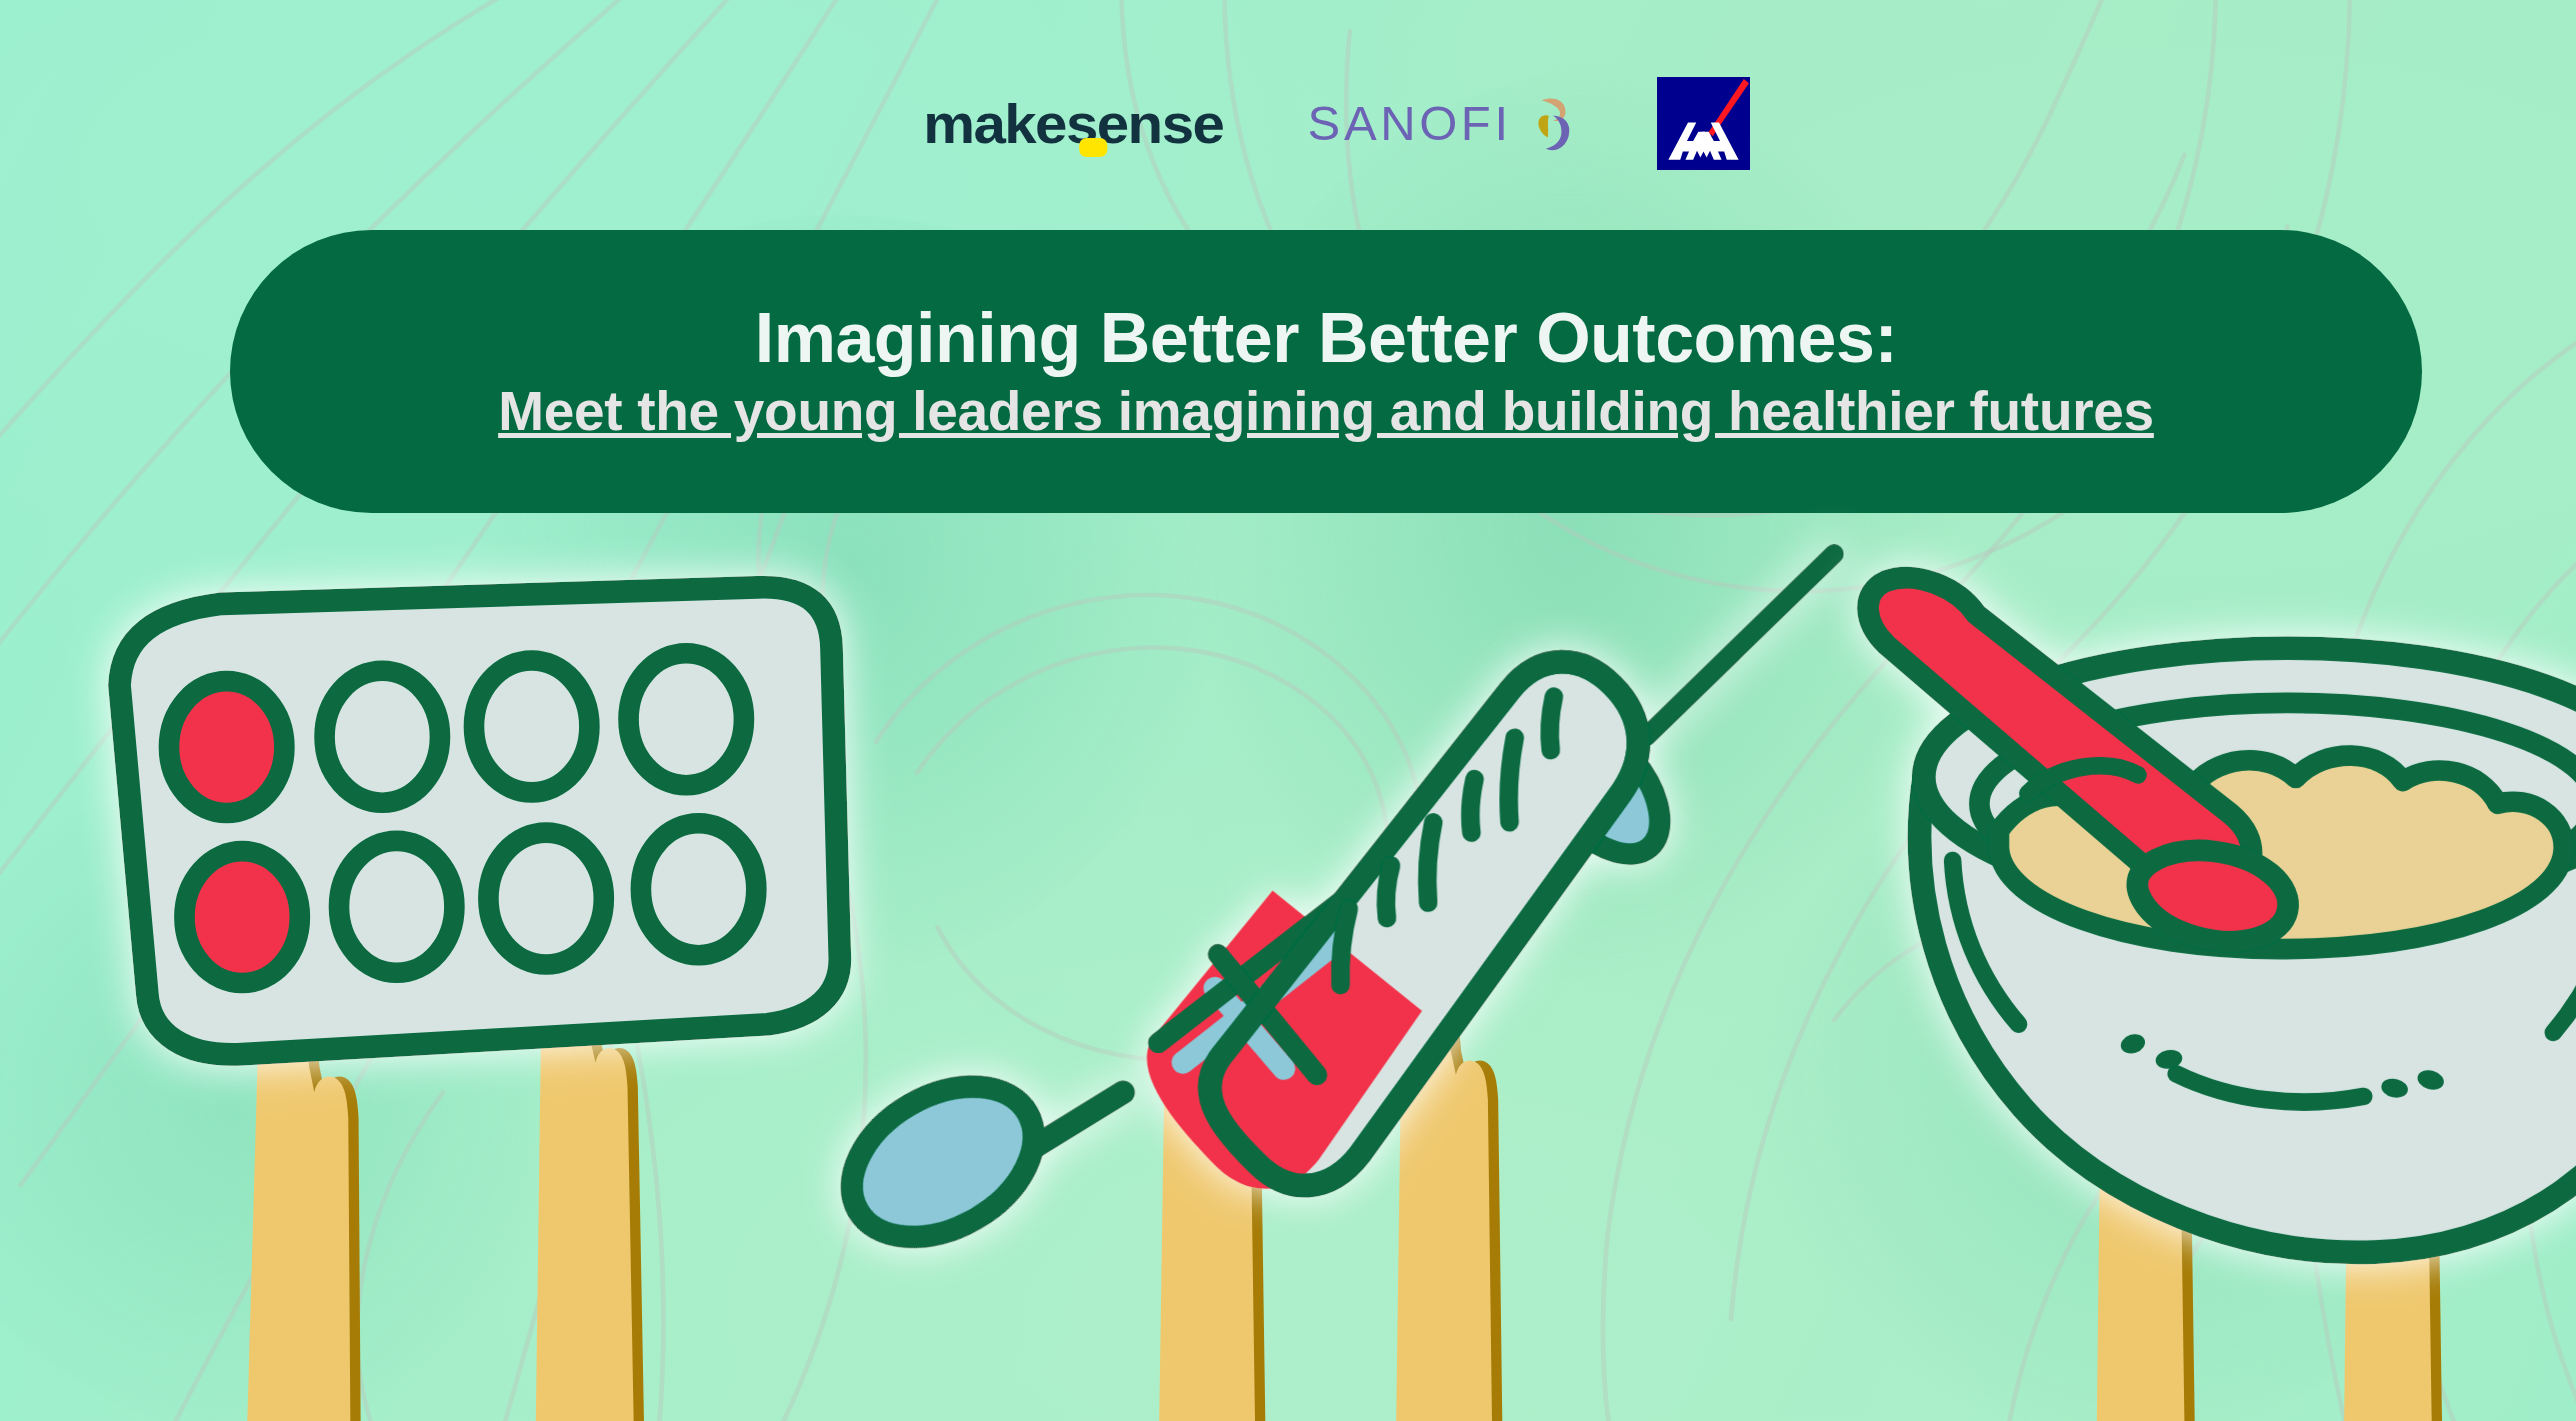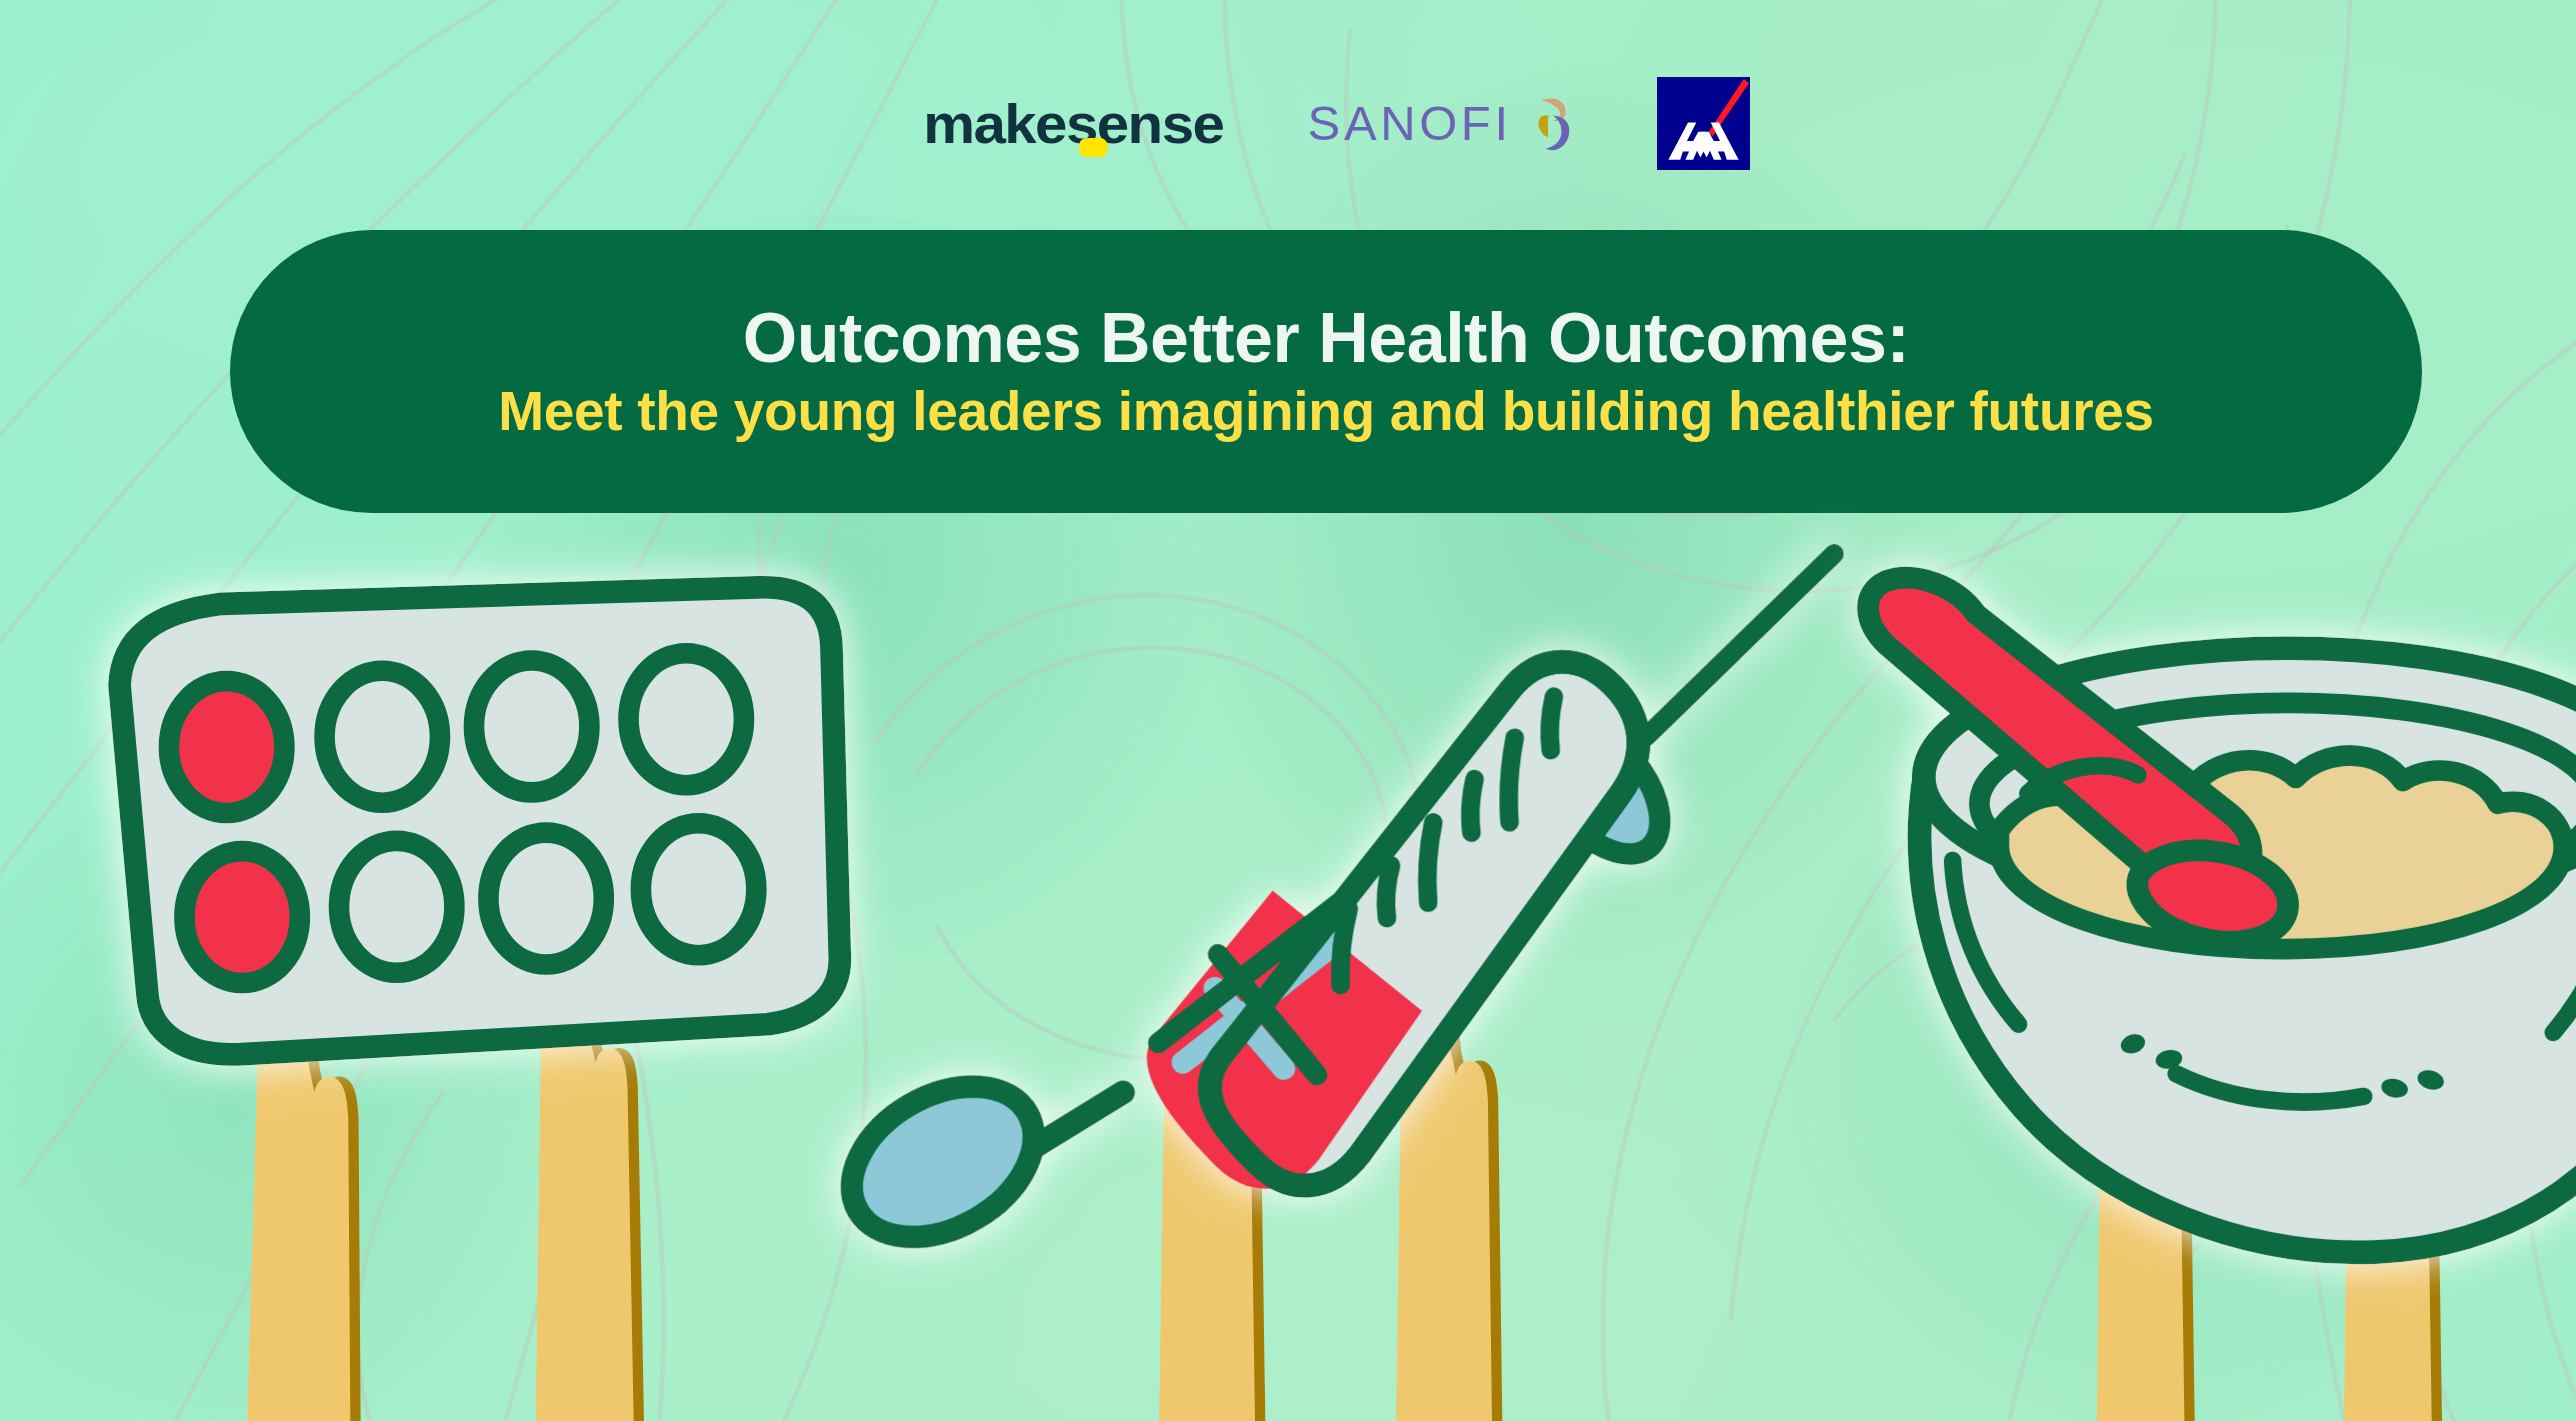--- a/index.html
+++ b/index.html
@@ -105,27 +105,28 @@
   .banner-title{
     color:#EDF6F2;
     font-size:70px;
     font-weight:700;
     letter-spacing:-0.5px;
     line-height:1.08;
     white-space:nowrap;
     text-align:center;
   }
   .banner-subtitle{
-    color:#fde047;
+    color:#e5e5e5;
     font-size:55px;
     font-weight:700;
     letter-spacing:-0.3px;
     line-height:1.12;
     white-space:nowrap;
     text-align:center;
+    text-decoration:underline;
   }
 
   
   .art{position:absolute;inset:0;}
   .art svg{width:100%;height:100%;display:block;}
 </style>
 </head>
 <body>
 
 <div id="stage">
@@ -193,21 +194,21 @@
           <path d="M45 160 L22 160 L60 88 L76 88 L58 124 L70 124 L80 106 L93 106 L70 160 L55 160 L62 144 L50 144 Z"></path>
           <path d="M135 160 L158 160 L120 88 L104 88 L122 124 L110 124 L100 106 L87 106 L110 160 L125 160 L118 144 L130 144 Z"></path>
           <path d="M90 112 L104 140 L96 156 L90 144 L84 156 L76 140 Z"></path>
         </g>
       </svg>
     </div>
 
   </div>
 
   <div class="banner">
-    <div class="banner-title">Outcomes Better Health Outcomes:</div>
+    <div class="banner-title">Imagining Better Better Outcomes:</div>
     <div class="banner-subtitle">Meet the young leaders imagining and building healthier futures</div>
   </div>
 
   <div class="art">
     <svg viewBox="0 0 5200 2760" preserveAspectRatio="none" aria-hidden="true">
       <defs>
         <filter id="glow" x="-30%" y="-30%" width="160%" height="160%">
           <feGaussianBlur stdDeviation="40" result="b"></feGaussianBlur>
           <feFlood flood-color="#FFFFFF" flood-opacity="0.95"></feFlood>
           <feComposite in2="b" operator="in" result="g"></feComposite>

